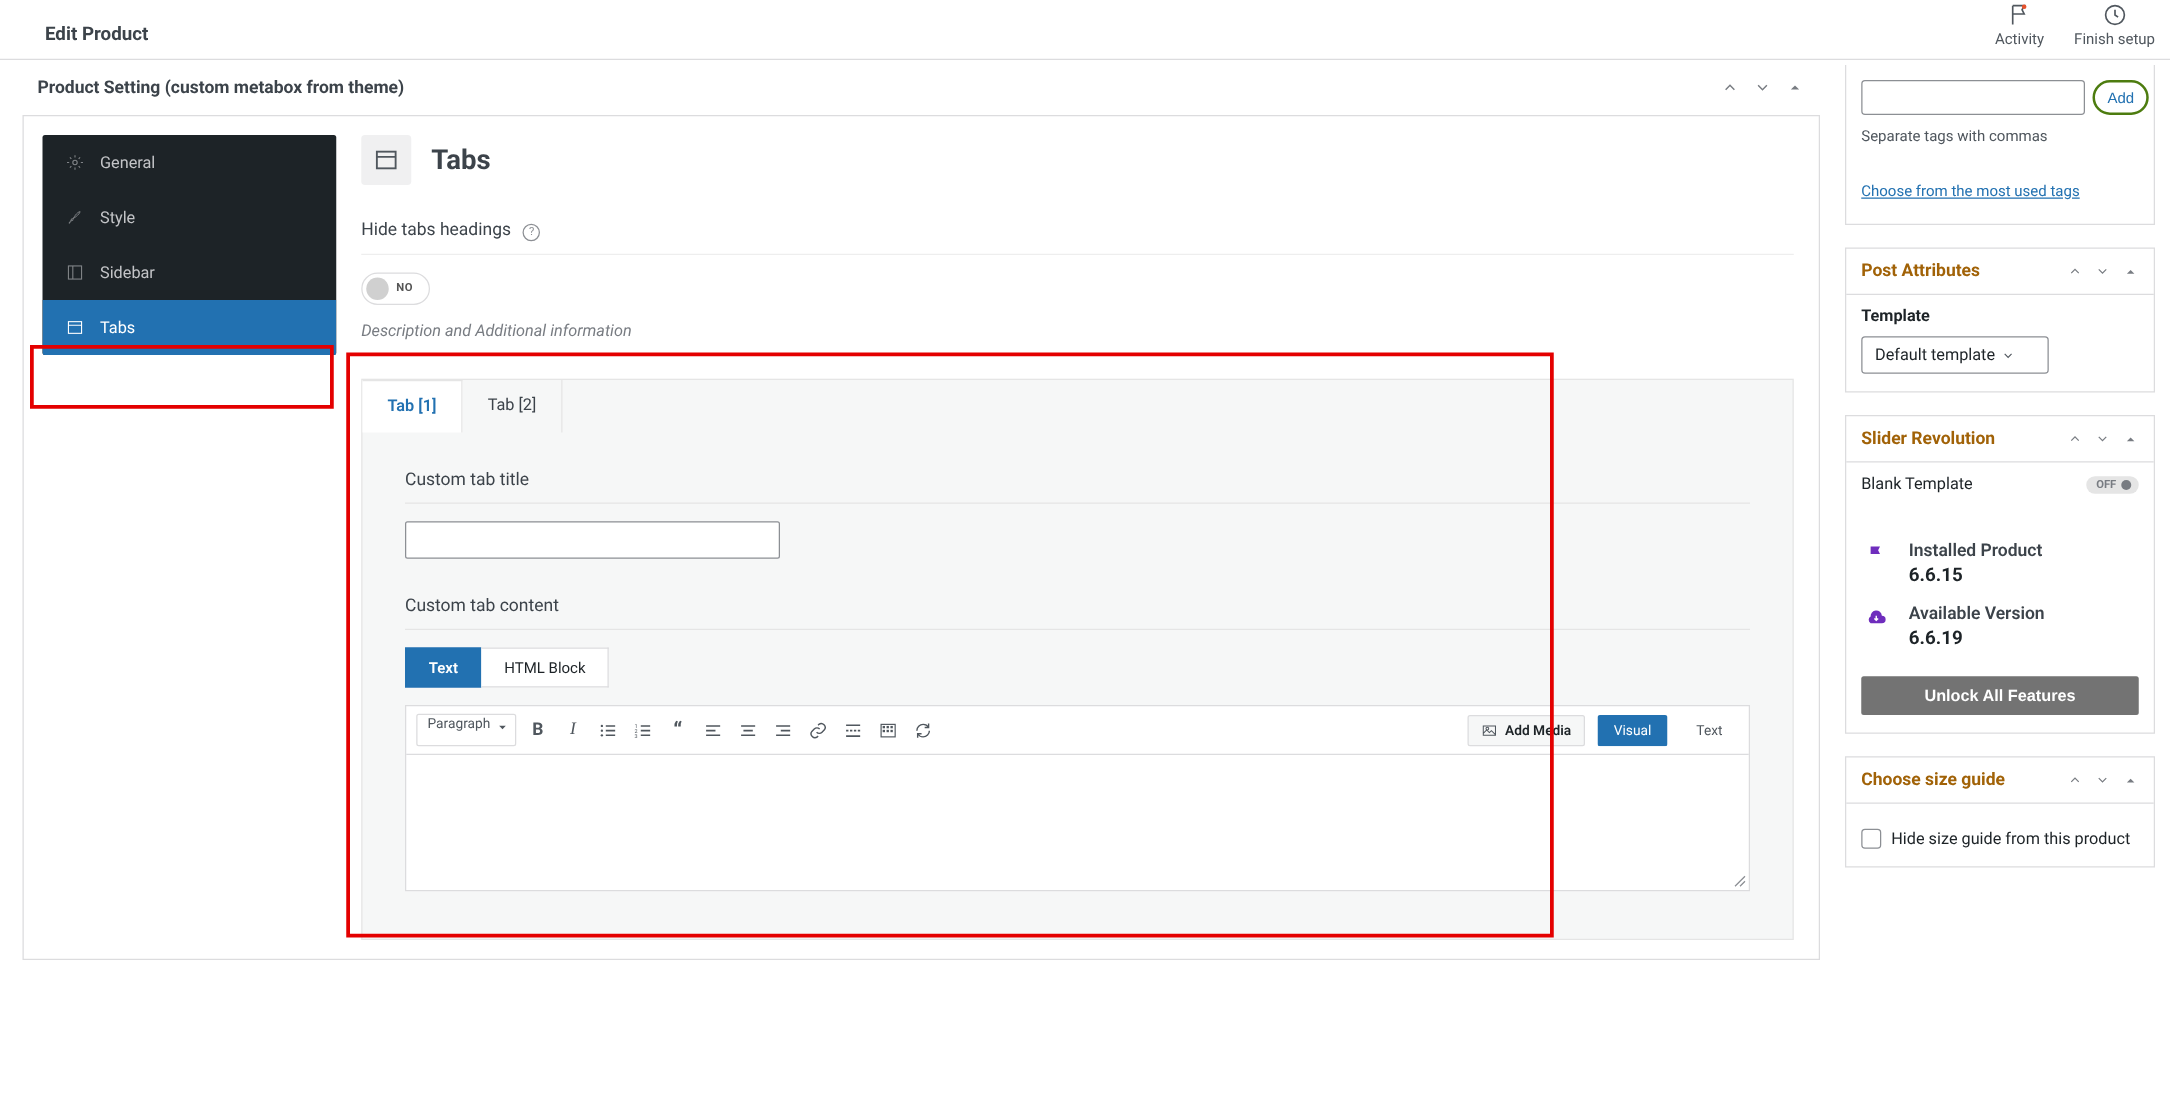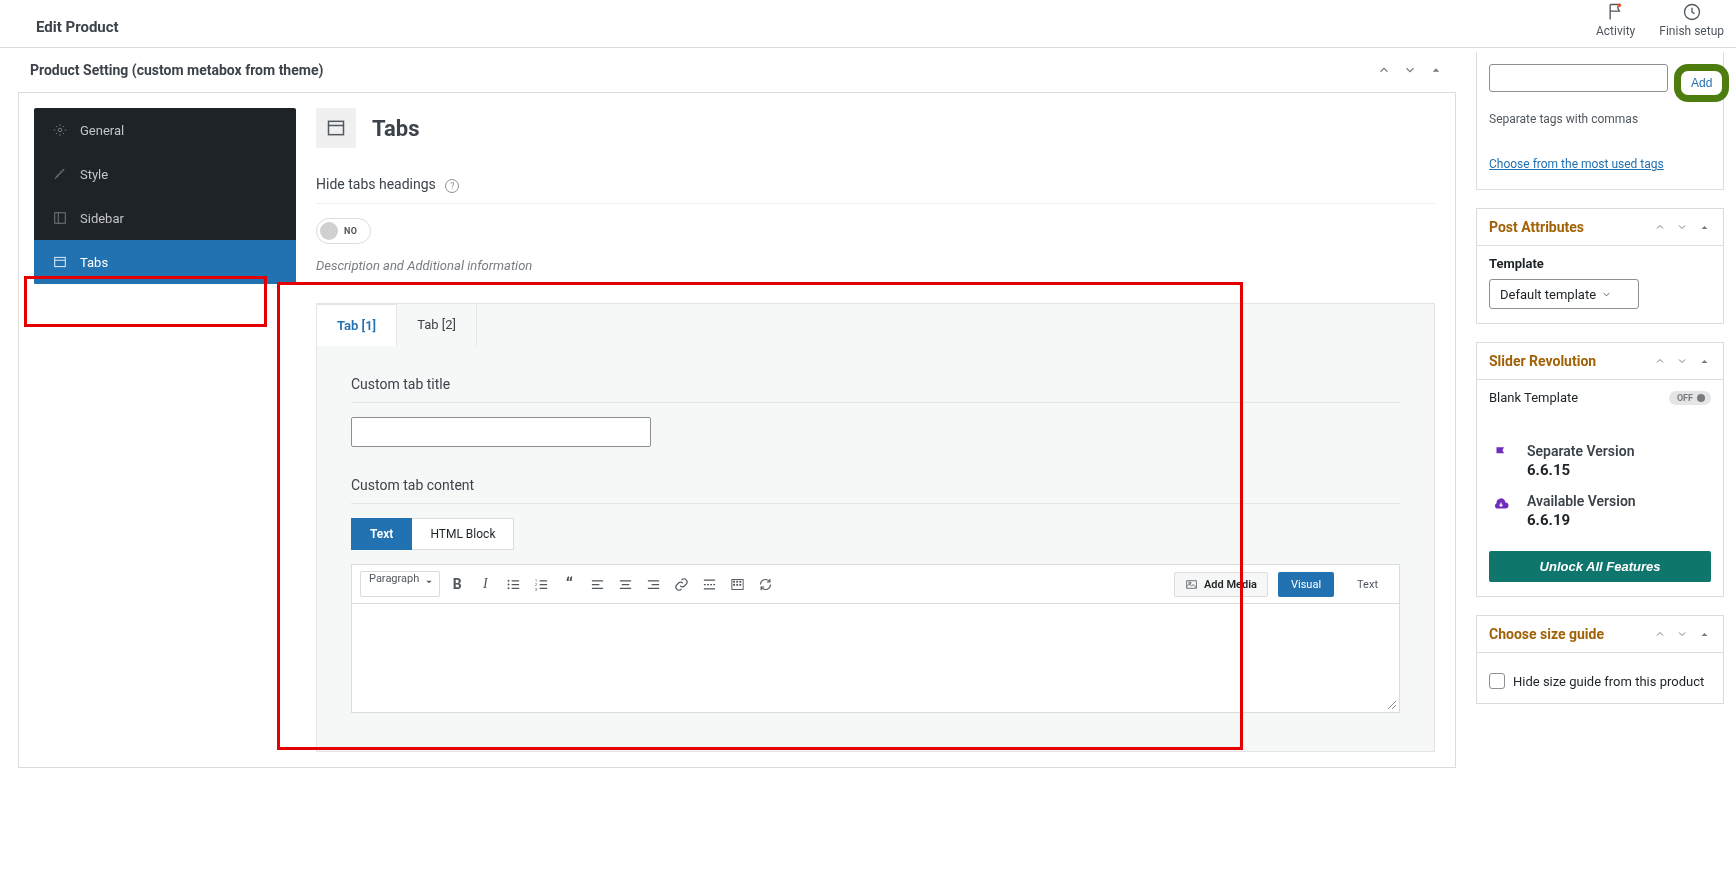--- a/index.html
+++ b/index.html
@@ -22,21 +22,21 @@
 
 .postbox-header-row { display: flex; justify-content: space-between; align-items: center; padding: 12px 10px 12px 12px; }
 .postbox-title { font-size: 14px; font-weight: 700; color: #3c434a; }
 .postbox-controls { display: flex; gap: 6px; align-items: center; }
 .postbox-controls span { width: 20px; height: 20px; display: inline-flex; align-items: center; justify-content: center; color: #787c82; cursor: pointer; }
 
 
 .inner-box { border: 1px solid #dcdcde; display: flex; padding: 15px 8px 15px 15px; }
 
 
-.side-tabs { width: 262px; background: #1d2327; border-radius: 2px; overflow: hidden; align-self: flex-start; }
+.side-tabs { width: 235px; background: #1d2327; border-radius: 2px; overflow: hidden; align-self: flex-start; }
 .side-tab { display: flex; align-items: center; gap: 12px; padding: 14px 18px; color: #c3c4c7; cursor: pointer; font-size: 13px; }
 .side-tab .icon { width: 16px; height: 16px; display: inline-flex; align-items: center; justify-content: center; opacity: 0.6; }
 .side-tab.active { background: #2271b1; color: #fff; }
 .side-tab.active .icon { opacity: 1; }
 
 
 .highlight-red-1 { position: absolute; border: 3px solid #e40000; pointer-events: none; z-index: 10; }
 .highlight-red-1.sidebar-tab { top: 276px; left: 24px; width: 243px; height: 51px; }
 .highlight-red-1.content-box { top: 282px; left: 277px; width: 966px; height: 468px; }
 
@@ -90,39 +90,39 @@
 
 .metabox { border: 1px solid #dcdcde; margin-bottom: 18px; background: #fff; }
 .metabox-inner { padding: 10px 12px 14px 12px; }
 .metabox-header { display: flex; justify-content: space-between; align-items: center; padding: 10px 10px 10px 12px; border-bottom: 1px solid #dcdcde; }
 .metabox-header h3 { font-size: 14px; font-weight: 700; color: #a16207; }
 .metabox-controls { display: flex; gap: 4px; }
 .metabox-controls span { width: 18px; height: 16px; display: inline-flex; align-items: center; justify-content: center; color: #787c82; cursor: pointer; }
 
 .tag-input-row { display: flex; gap: 6px; margin-bottom: 10px; }
 .tag-input { flex: 1; height: 28px; border: 1px solid #8c8f94; border-radius: 3px; }
-.add-btn { padding: 5px 10px; border: 7px solid #4d7c0f; color: #2271b1; background: #fff; border-radius: 14px; font-size: 12px; cursor: pointer; }
+.add-btn { padding: 5px 10px; border: 2px solid #4d7c0f; color: #2271b1; background: #fff; border-radius: 14px; font-size: 12px; cursor: pointer; }
 .tag-help { font-size: 12px; color: #50575e; margin-bottom: 12px; }
 .tag-link { font-size: 12px; color: #2271b1; text-decoration: underline; cursor: pointer; }
 .tags-top-box { border: 1px solid #dcdcde; border-top: 0; padding: 12px 12px 18px 12px; margin-bottom: 18px; }
 
 .meta-field-label { font-size: 13px; font-weight: 700; margin-bottom: 8px; }
 .select-box { width: 100%; height: 30px; border: 1px solid #8c8f94; border-radius: 3px; padding: 0 26px 0 10px; font-size: 13px; background: #fff; display: flex; align-items: center; justify-content: space-between; }
 .select-box .chev { color: #50575e; }
 
 .sr-row { display: flex; align-items: center; justify-content: space-between; margin-bottom: 16px; }
 .off-pill { display: inline-flex; align-items: center; gap: 4px; background: #e5e5e5; border-radius: 10px; padding: 2px 6px 2px 8px; font-size: 9px; font-weight: 700; color: #787c82; }
 .off-dot { width: 8px; height: 8px; border-radius: 50%; background: #787c82; }
 .small-select { height: 28px; border: 1px solid #8c8f94; border-radius: 3px; padding: 0 6px 0 8px; font-size: 12px; display: inline-flex; align-items: center; gap: 6px; }
 
 .ver-row { display: flex; gap: 14px; align-items: flex-start; margin-bottom: 14px; }
 .ver-icon { width: 24px; display: flex; justify-content: center; padding-top: 2px; }
 .ver-label { font-size: 14px; font-weight: 600; color: #3c434a; }
 .ver-num { font-size: 15px; font-weight: 700; color: #1d2327; margin-top: 2px; }
-.unlock-btn { width: 100%; background: #0f766e; color: #fff; border: 0; padding: 8px 0; font-size: 13px; font-weight: 600; border-radius: 2px; cursor: pointer; margin-top: 8px; font-style: italic; }
+.unlock-btn { width: 100%; background: #737373; color: #fff; border: 0; padding: 8px 0; font-size: 13px; font-weight: 600; border-radius: 2px; cursor: pointer; margin-top: 8px; }
 
 .checkbox-row { display: flex; align-items: center; gap: 8px; font-size: 13px; margin-top: 10px; }
 .checkbox-box { width: 16px; height: 16px; border: 1px solid #8c8f94; border-radius: 3px; }
 
 svg { display: block; }
 </style>
 </head>
 <body>
 
 <div class="page">
@@ -434,21 +434,21 @@
             </div>
           </div>
           <div style="height:22px;"></div>
           <div class="ver-row">
             <div class="ver-icon">
               <svg width="18" height="18" viewBox="0 0 24 24">
                   <path d="M6 3v18M6 3h10l-2 4 2 4H6" fill="#6f2dbd"></path>
                 </svg>
             </div>
             <div>
-              <div class="ver-label">Separate Version</div>
+              <div class="ver-label">Installed Product</div>
               <div class="ver-num">6.6.15</div>
             </div>
           </div>
           <div class="ver-row">
             <div class="ver-icon">
               <svg width="18" height="18" viewBox="0 0 24 24">
                   <path d="M6 18h12a4 4 0 000-8 6 6 0 00-12 1 4 4 0 000 7z" fill="#6f2dbd"></path>
                   <path d="M12 10v5m-2-2l2 2 2-2" fill="none" stroke="#fff" stroke-width="1.5"></path>
                 </svg>
             </div>

